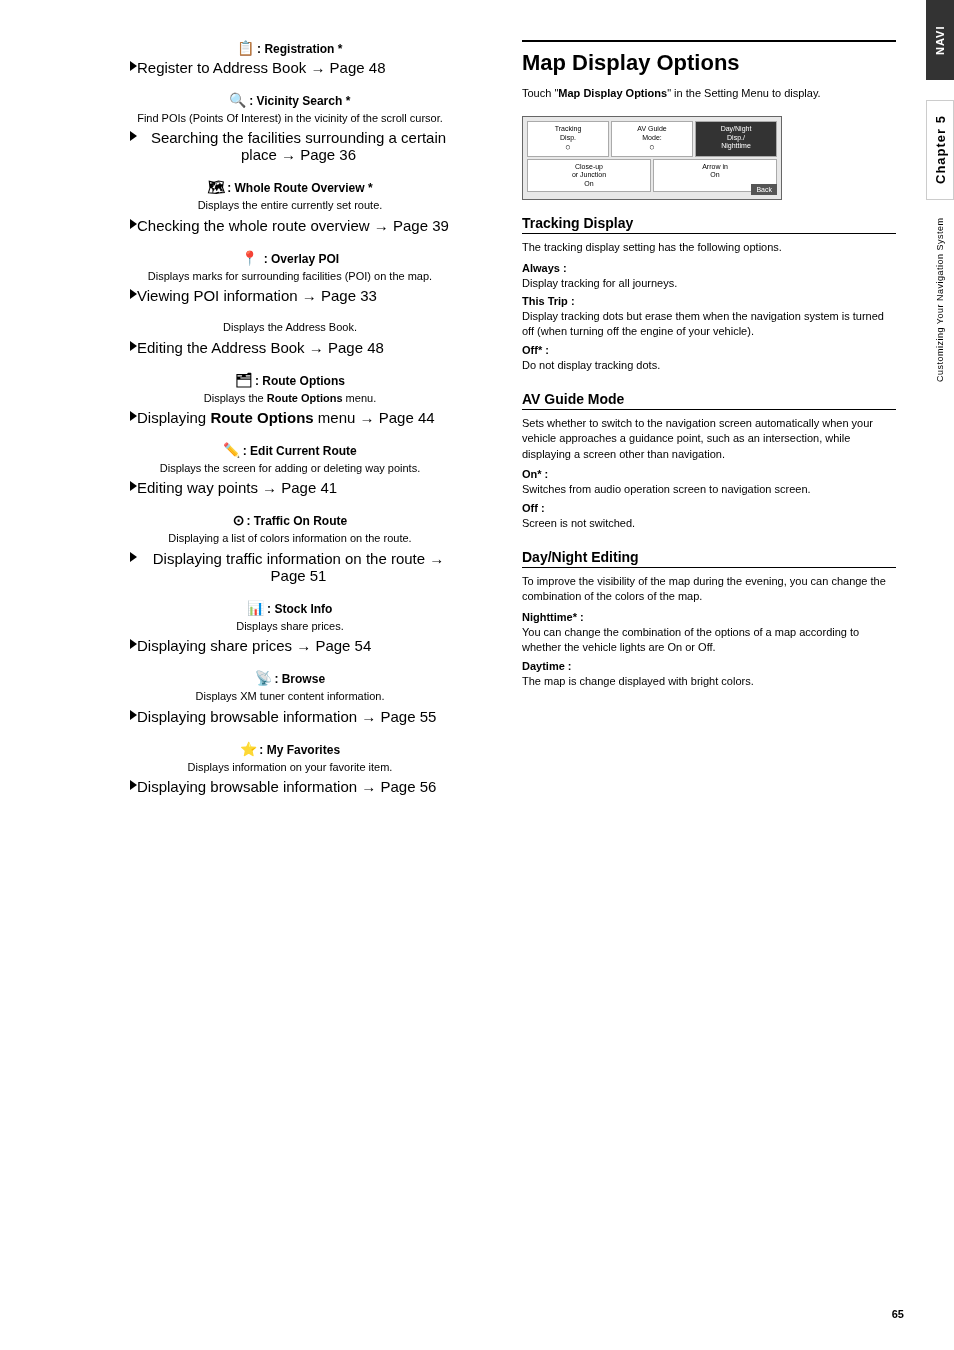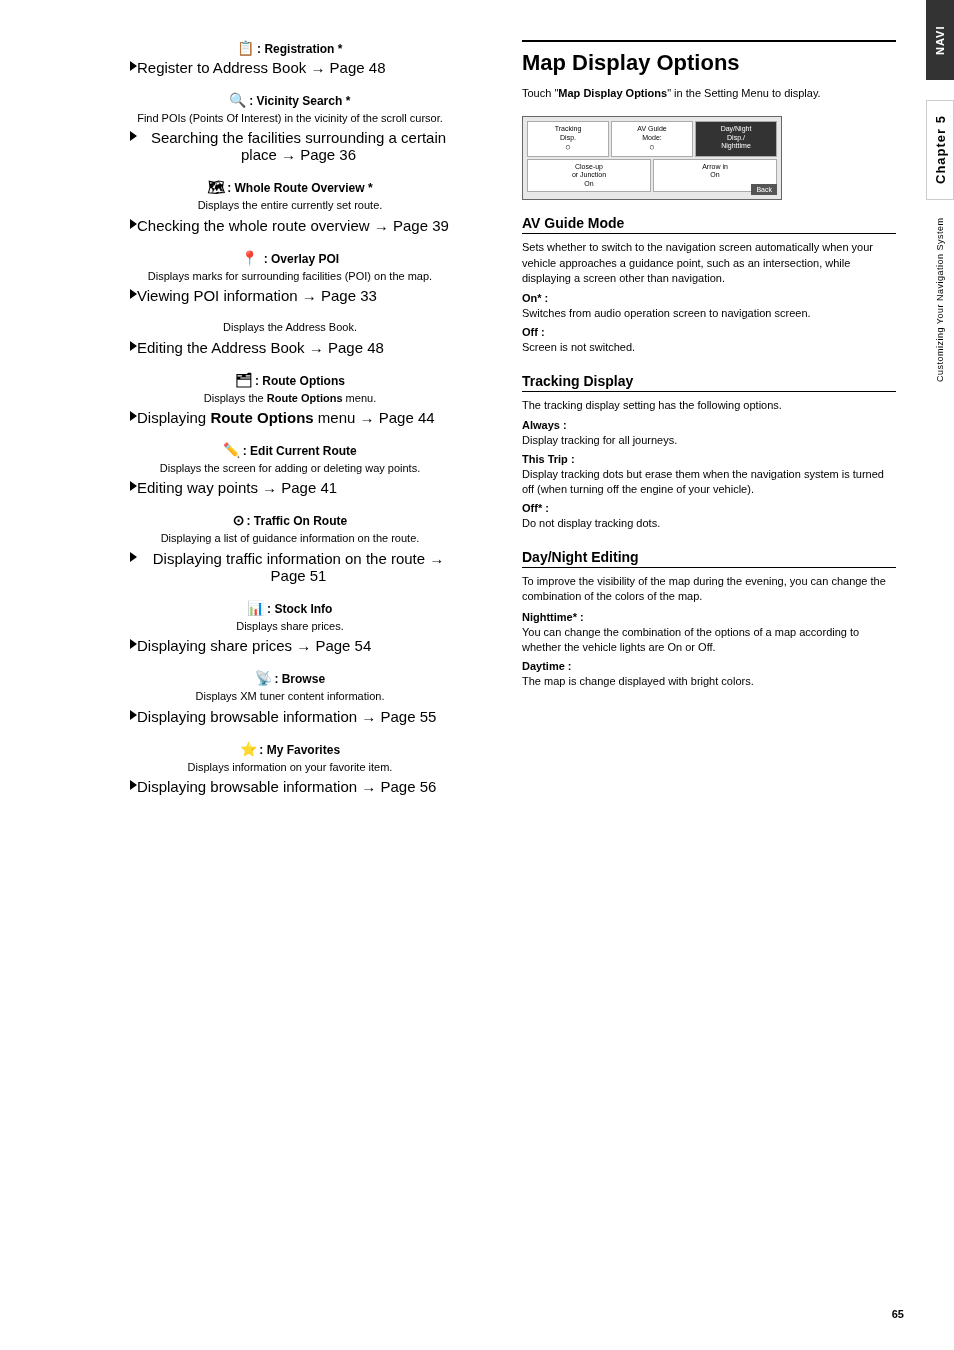--- a/index.html
+++ b/index.html
@@ -353,21 +353,21 @@
         <div class="section-ref">
           <span class="arrow-right"></span>
           <span>Editing way points → Page 41</span>
         </div>
       </div>
 
       <div class="section-item">
         <div class="section-title">
           <span class="icon icon-traffic">⊙</span><span>: Traffic On Route</span>
         </div>
-        <div class="section-desc">Displaying a list of guidance information on the route.</div>
+        <div class="section-desc">Displaying a list of colors information on the route.</div>
         <div class="section-ref">
           <span class="arrow-right"></span>
           <span>Displaying traffic information on the route → Page 51</span>
         </div>
       </div>
 
       <div class="section-item">
         <div class="section-title">
           <span class="icon icon-stock">📊</span><span>: Stock Info</span>
         </div>
@@ -416,43 +416,43 @@
           <div class="screen-cell" style="font-size:7px;line-height:1.2;">AV Guide<br>Mode:<br><span style="font-size:9px;">○</span></div>
           <div class="screen-cell selected" style="font-size:7px;line-height:1.2;">Day/Night<br>Disp./<br>Nighttime</div>
         </div>
         <div class="screen-row2">
           <div class="screen-cell" style="font-size:7px;line-height:1.2;">Close-up<br>or Junction<br>On</div>
           <div class="screen-cell" style="font-size:7px;line-height:1.2;">Arrow in<br>On</div>
         </div>
         <div style="text-align:right;margin-top:3px;">
           <span class="screen-back">Back</span>
         </div>
-      </div>
-
-      <div class="right-section">
-        <div class="right-section-title">AV Guide Mode</div>
-        <div class="right-section-desc">Sets whether to switch to the navigation screen automatically when your vehicle approaches a guidance point, such as an intersection, while displaying a screen other than navigation.</div>
-        <div class="right-sub-title">On* :</div>
-        <div class="right-sub-desc">Switches from audio operation screen to navigation screen.</div>
-        <div class="right-sub-title">Off :</div>
-        <div class="right-sub-desc">Screen is not switched.</div>
       </div>
 
       <div class="right-section">
         <div class="right-section-title">Tracking Display</div>
         <div class="right-section-desc">The tracking display setting has the following options.</div>
         <div class="right-sub-title">Always :</div>
         <div class="right-sub-desc">Display tracking for all journeys.</div>
         <div class="right-sub-title">This Trip :</div>
         <div class="right-sub-desc">Display tracking dots but erase them when the navigation system is turned off (when turning off the engine of your vehicle).</div>
         <div class="right-sub-title">Off* :</div>
         <div class="right-sub-desc">Do not display tracking dots.</div>
       </div>
 
       <div class="right-section">
+        <div class="right-section-title">AV Guide Mode</div>
+        <div class="right-section-desc">Sets whether to switch to the navigation screen automatically when your vehicle approaches a guidance point, such as an intersection, while displaying a screen other than navigation.</div>
+        <div class="right-sub-title">On* :</div>
+        <div class="right-sub-desc">Switches from audio operation screen to navigation screen.</div>
+        <div class="right-sub-title">Off :</div>
+        <div class="right-sub-desc">Screen is not switched.</div>
+      </div>
+
+      <div class="right-section">
         <div class="right-section-title">Day/Night Editing</div>
         <div class="right-section-desc">To improve the visibility of the map during the evening, you can change the combination of the colors of the map.</div>
         <div class="right-sub-title">Nighttime* :</div>
         <div class="right-sub-desc">You can change the combination of the options of a map according to whether the vehicle lights are On or Off.</div>
         <div class="right-sub-title">Daytime :</div>
         <div class="right-sub-desc">The map is change displayed with bright colors.</div>
       </div>
 
     </div>
 

